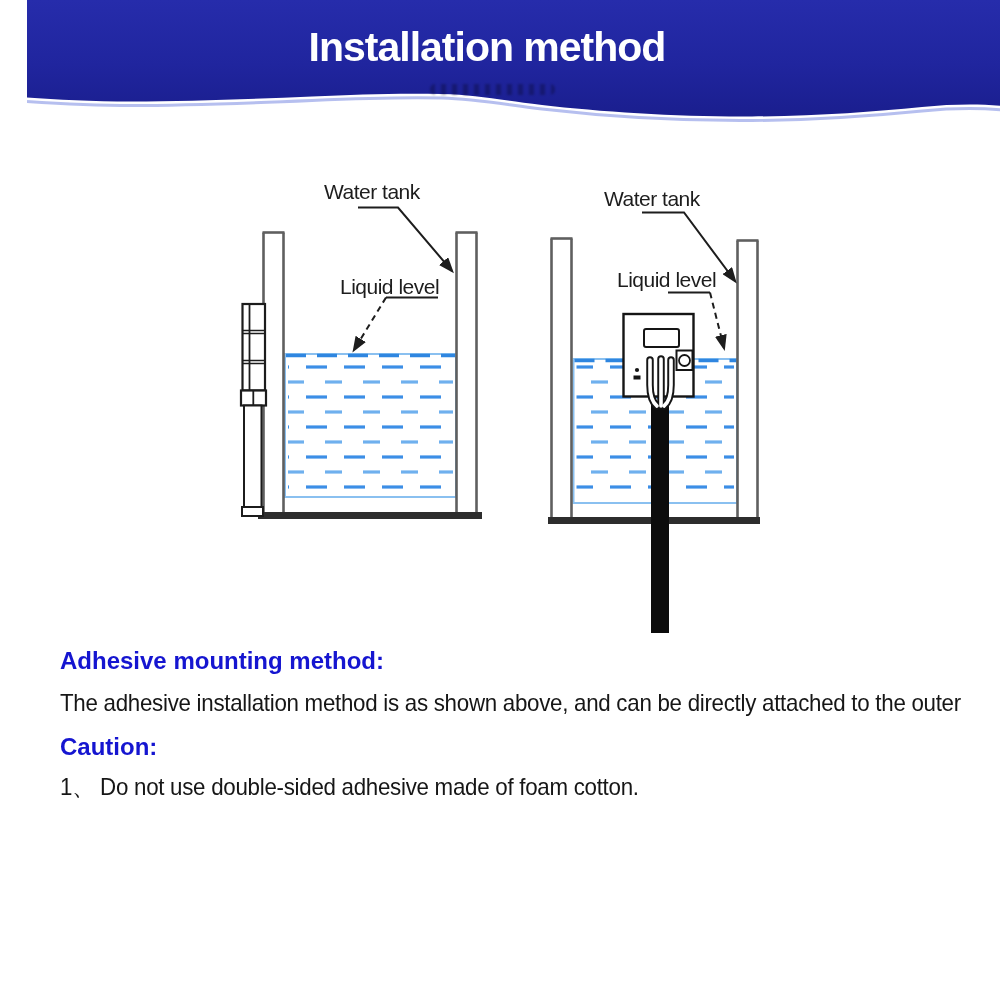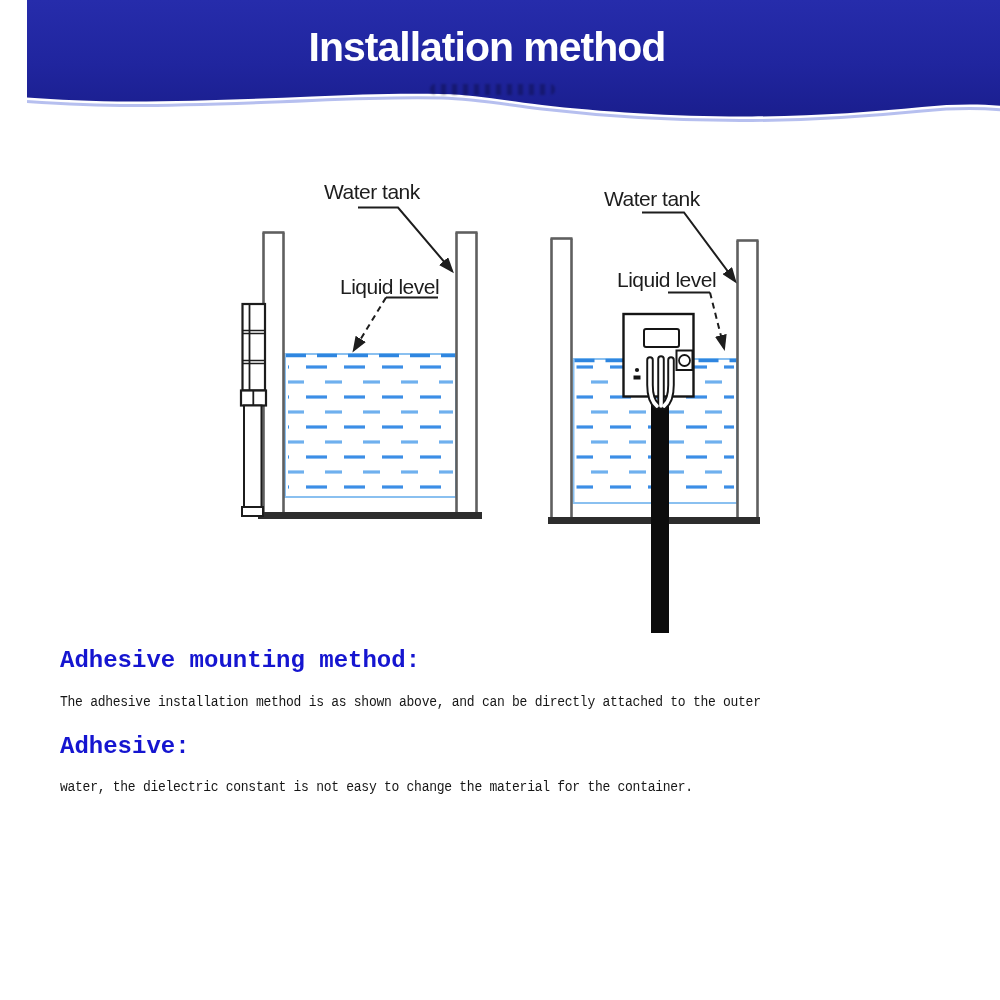--- a/index.html
+++ b/index.html
@@ -11,24 +11,24 @@
   .hdr-title{position:absolute;top:24px;left:0;width:1000px;text-align:center;
              transform:translateX(-13px);
              font-size:41px;font-weight:700;color:#ffffff;letter-spacing:-1px;}
   .wm{position:absolute;top:84px;left:430px;width:125px;height:11px;opacity:.45;
       border-radius:5px;filter:blur(1px);
       background:repeating-linear-gradient(90deg,rgba(8,8,45,.75) 0 5px,rgba(8,8,45,0) 5px 11px);}
   
   .diag{position:absolute;top:140px;left:0;width:1000px;height:500px;}
   .lbl{font-family:"Liberation Sans",sans-serif;font-size:21px;fill:#1d1d1d;letter-spacing:-0.5px;}
   
-  .content{position:absolute;left:60px;top:646px;width:930px;color:#161616;font-family:Liberation Mono, monospace;}
+  .content{position:absolute;left:60px;top:646px;width:930px;color:#161616;}
   .h-blue{font-size:24px;font-weight:700;color:#1515d0;line-height:30px;margin:0 0 7px 0;}
   .h-blue2{margin-top:10px;margin-bottom:6px;}
-  .bodyline{font-size:14px;line-height:39px;height:39px;white-space:pre;letter-spacing:-0.3px;}
+  .bodyline{font-size:24px;line-height:39px;height:39px;white-space:pre;letter-spacing:-0.3px;}
   .bodyline>span{display:inline-block;transform:scaleX(0.93);transform-origin:0 50%;}
   .cline{line-height:38.5px;height:38.5px;}
 </style>
 </head>
 <body>
 
 <div class="page">
 
   <div class="hdr">
     <svg width="1000" height="132" viewBox="0 0 1000 132">
@@ -153,17 +153,17 @@
       <text class="lbl" x="617" y="287">Liquid level</text>
       <path d="M668,292.5 H710" fill="none" stroke="#1d1d1d" stroke-width="2"></path>
       <path d="M710,292.5 L724,348" fill="none" stroke="#1d1d1d" stroke-width="2" stroke-dasharray="6 4.5" marker-end="url(#arw)"></path>
     </g>
   </svg>
 
   <div class="content">
     <div class="h-blue">Adhesive mounting method:</div>
     <div class="bodyline"><span>The adhesive installation method is as shown above, and can be directly attached to the outer</span></div>
 
-    <div class="h-blue h-blue2">Adhesive:</div>
-    <div class="bodyline cline"><span>water, the dielectric constant is not easy to change the material for the container.</span></div>
+    <div class="h-blue h-blue2">Caution:</div>
+    <div class="bodyline cline"><span>1、 Do not use double-sided adhesive made of foam cotton.</span></div>
   </div>
 
 </div>
 
 </body></html>

